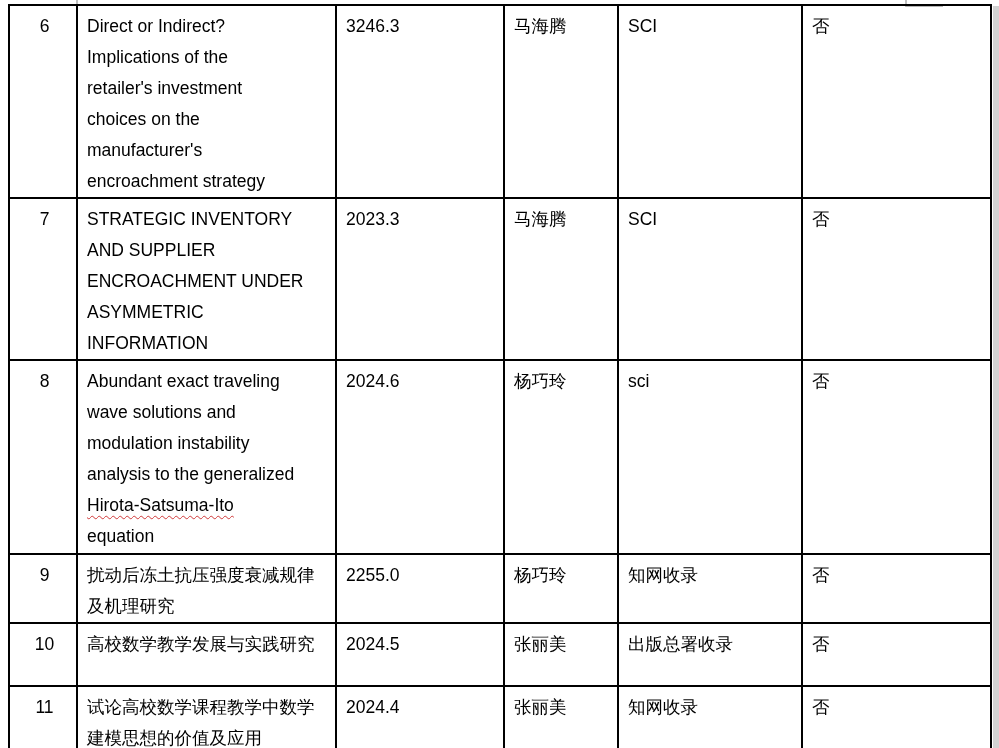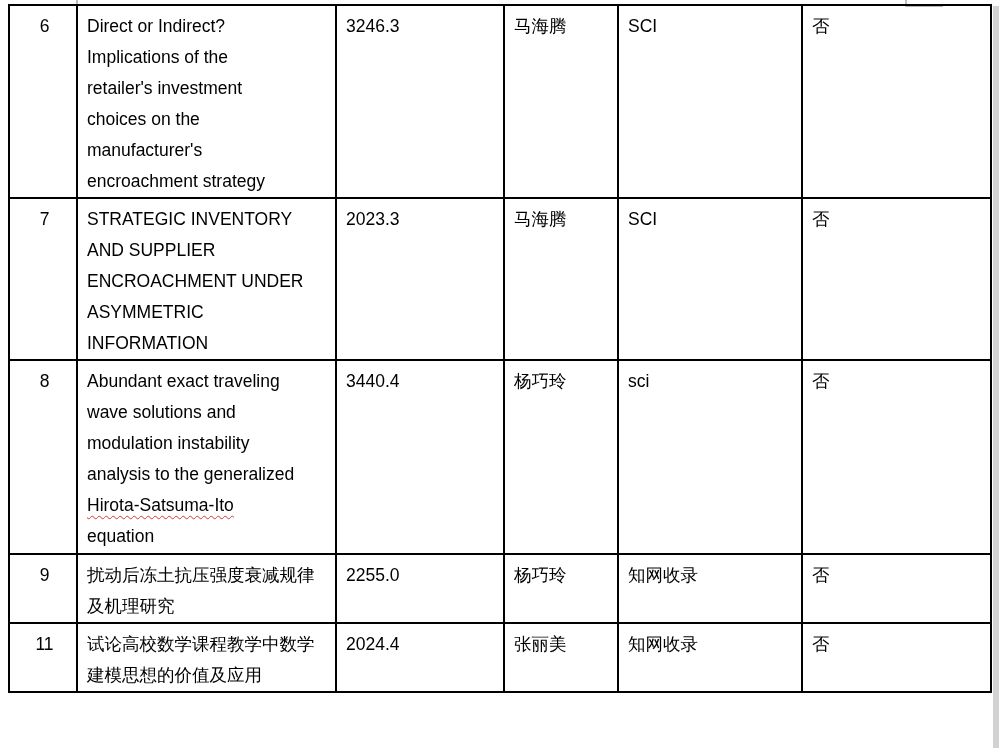--- a/index.html
+++ b/index.html
@@ -111,36 +111,44 @@
     </tr>
 
     <tr class="r8">
       <td class="c-num">8</td>
       <td class="c-title"><span>Abundant exact traveling
 wave solutions and
 modulation instability
 analysis to the generalized
 </span><span class="wavy">Hirota-Satsuma-Ito</span><span>
 equation</span></td>
-      <td class="c-date">3440.4</td>
+      <td class="c-date">2024.6</td>
       <td class="c-author">杨巧玲</td>
       <td class="c-index">sci</td>
       <td class="c-flag">否</td>
     </tr>
 
     <tr class="r9">
       <td class="c-num">9</td>
       <td class="c-title">扰动后冻土抗压强度衰减规律
 及机理研究</td>
       <td class="c-date">2255.0</td>
       <td class="c-author">杨巧玲</td>
       <td class="c-index">知网收录</td>
       <td class="c-flag">否</td>
     </tr>
 
+    <tr class="r10">
+      <td class="c-num">10</td>
+      <td class="c-title">高校数学教学发展与实践研究</td>
+      <td class="c-date">2024.5</td>
+      <td class="c-author">张丽美</td>
+      <td class="c-index">出版总署收录</td>
+      <td class="c-flag">否</td>
+    </tr>
 
     <tr class="r11">
       <td class="c-num">11</td>
       <td class="c-title">试论高校数学课程教学中数学
 建模思想的价值及应用</td>
       <td class="c-date">2024.4</td>
       <td class="c-author">张丽美</td>
       <td class="c-index">知网收录</td>
       <td class="c-flag">否</td>
     </tr>

